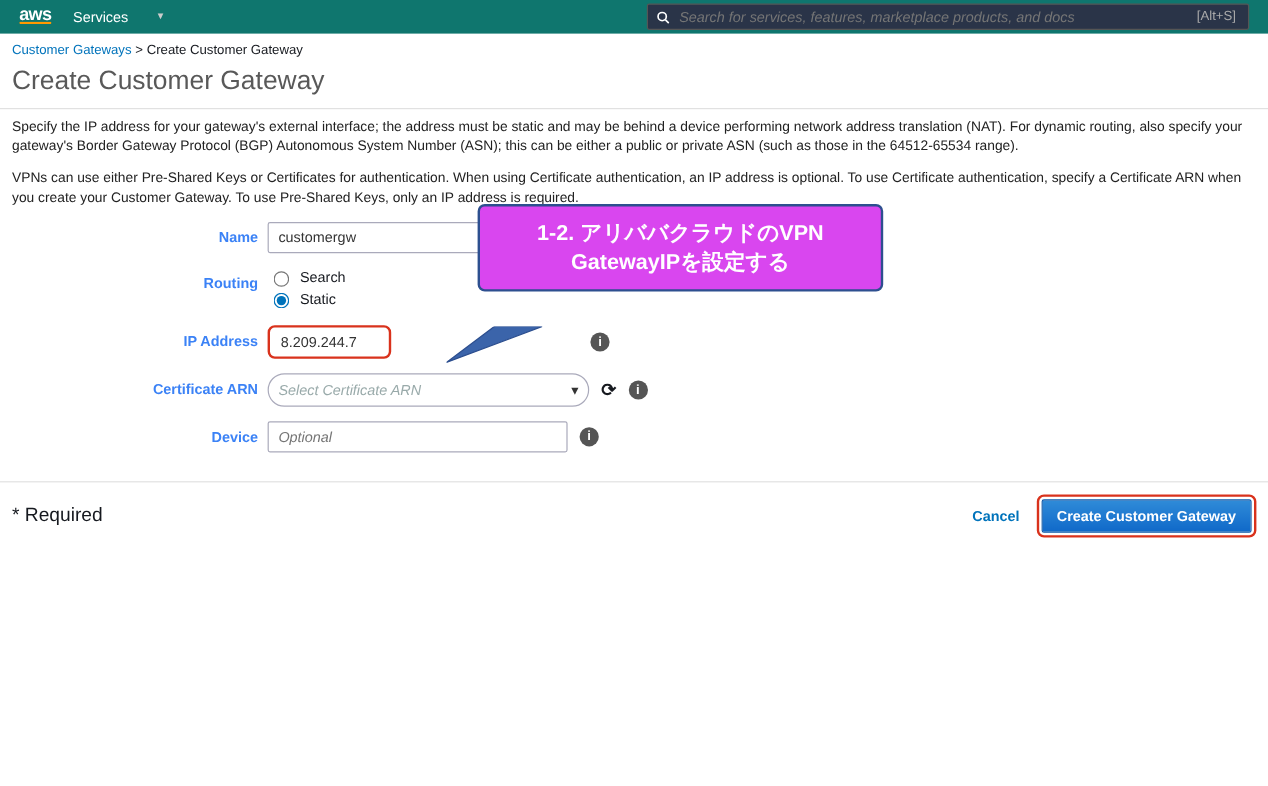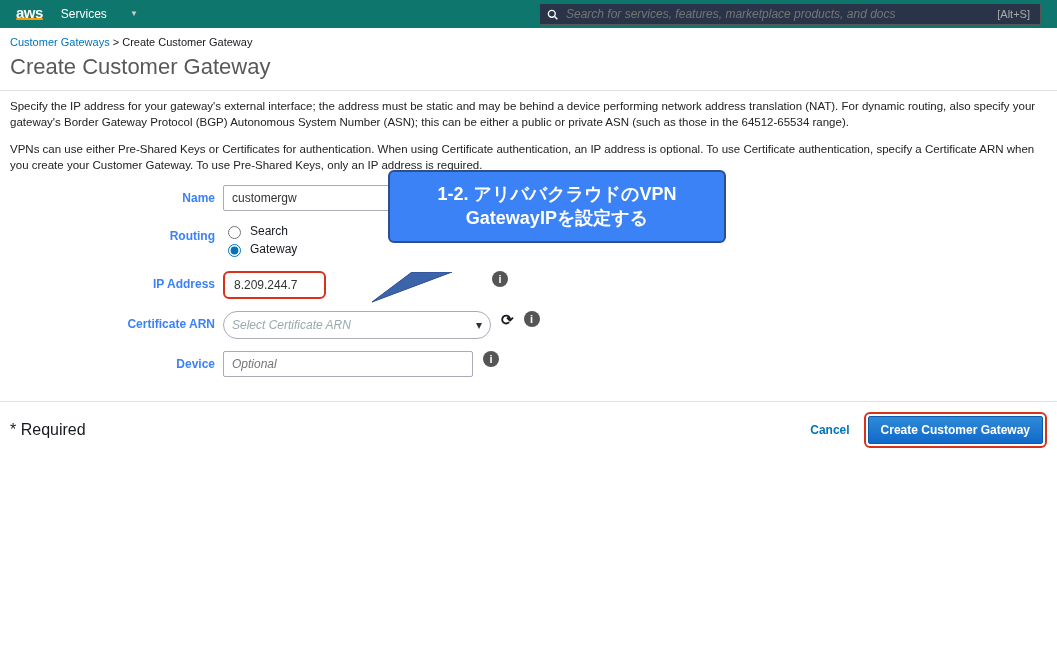--- a/index.html
+++ b/index.html
@@ -13,38 +13,38 @@
   .searchwrap input{flex:1;background:transparent;border:none;outline:none;color:#ccc;font-style:italic;font-size:12px}
   .searchwrap .kbd{color:#aaa;padding:0 10px;font-size:11px}
   .crumbs{padding:8px 10px 4px;font-size:11px}
   .crumbs a{color:#0073bb;text-decoration:none}
   .title{font-size:22px;color:#595959;font-weight:400;padding:2px 10px 10px;border-bottom:1px solid #e1e1e1}
   .body{padding:8px 10px 12px;border-bottom:1px solid #e1e1e1}
   .body p{margin:0 0 12px;line-height:1.35;color:#222;font-size:11.5px}
   .form{margin-top:8px}
   .formrow{display:flex;align-items:flex-start;margin-bottom:12px}
   .flabel{width:205px;text-align:right;font-weight:700;color:#3b82f6;padding:6px 8px 0 0;font-size:12px}
-  .fcontrol{display:flex;gap:10px}
+  .fcontrol{display:flex;align-items:center;gap:10px}
   .txt{width:250px;height:26px;border:1px solid #aab;border-radius:2px;padding:0 8px;font-size:12px;color:#333;box-sizing:border-box}
   .txt.placeholder{color:#9aa;font-style:italic}
   .sel{width:250px;height:26px;border:1px solid #aab;border-radius:14px;display:flex;align-items:center;justify-content:space-between;padding:0 8px;color:#9aa;font-style:italic;font-size:12px;background:#fff}
   .radgroup{padding-top:0}
   .rad{display:flex;align-items:center;gap:6px;font-size:12px;margin-bottom:2px}
   input[type=radio]{accent-color:#0073bb}
   .iicon{width:16px;height:16px;border-radius:50%;background:#555;color:#fff;display:inline-flex;align-items:center;justify-content:center;font-weight:700;font-size:11px}
   .refresh{font-size:15px;font-weight:700;cursor:pointer}
   .footer{display:flex;align-items:center;padding:10px 10px 10px}
   .req{font-size:16px}
   .spacer{flex:1}
   .btn-cancel{color:#0073bb;font-weight:700;margin-right:14px;cursor:pointer;font-size:12px}
   .btn-primary{background:linear-gradient(#2f8bd8,#1069c9);border:1px solid #0d5aaa;color:#fff;font-weight:700;padding:6px 12px;border-radius:2px;cursor:pointer;font-size:12px}
   .highlight-red{border:2.5px solid #d9321c;border-radius:6px;padding:1px}
   .highlight-red-btn{border:2.5px solid #d9321c;border-radius:6px;padding:2px}
   
-  .callout{position:absolute;left:388px;top:170px;width:310px;background:#3b82f6;border:2px solid #2d4f8f;border-radius:6px;color:#fff;text-align:center;padding:10px 12px;font-size:18px;font-weight:700;line-height:1.35;box-shadow:0 0 0 rgba(0,0,0,0)}
+  .callout{position:absolute;left:398px;top:170px;width:310px;background:#d946ef;border:2px solid #2d4f8f;border-radius:6px;color:#fff;text-align:center;padding:10px 12px;font-size:18px;font-weight:700;line-height:1.35;box-shadow:0 0 0 rgba(0,0,0,0)}
   .callout-tail{position:absolute;left:372px;top:272px}
   .page{position:relative;width:1057px;min-height:655px}
 </style>
 </head>
 <body>
 
 <div class="page">
 
   <div class="topnav">
     <div class="logo">
@@ -88,21 +88,21 @@
 
       <div class="formrow">
         <div class="flabel">Routing</div>
         <div class="fcontrol radgroup" style="display:block">
           <label class="rad">
             <input type="radio" name="routing" style="">
             <span>Search</span>
           </label>
           <label class="rad">
             <input type="radio" name="routing" checked="" style="">
-            <span>Gateway</span>
+            <span>Static</span>
           </label>
         </div>
       </div>
 
       <div class="formrow">
         <div class="flabel">IP Address</div>
         <div class="fcontrol">
           <span class="highlight-red">
             <input class="txt" style="width: 97px; border: none; height: 22px;" value="8.209.244.7">
           </span>

